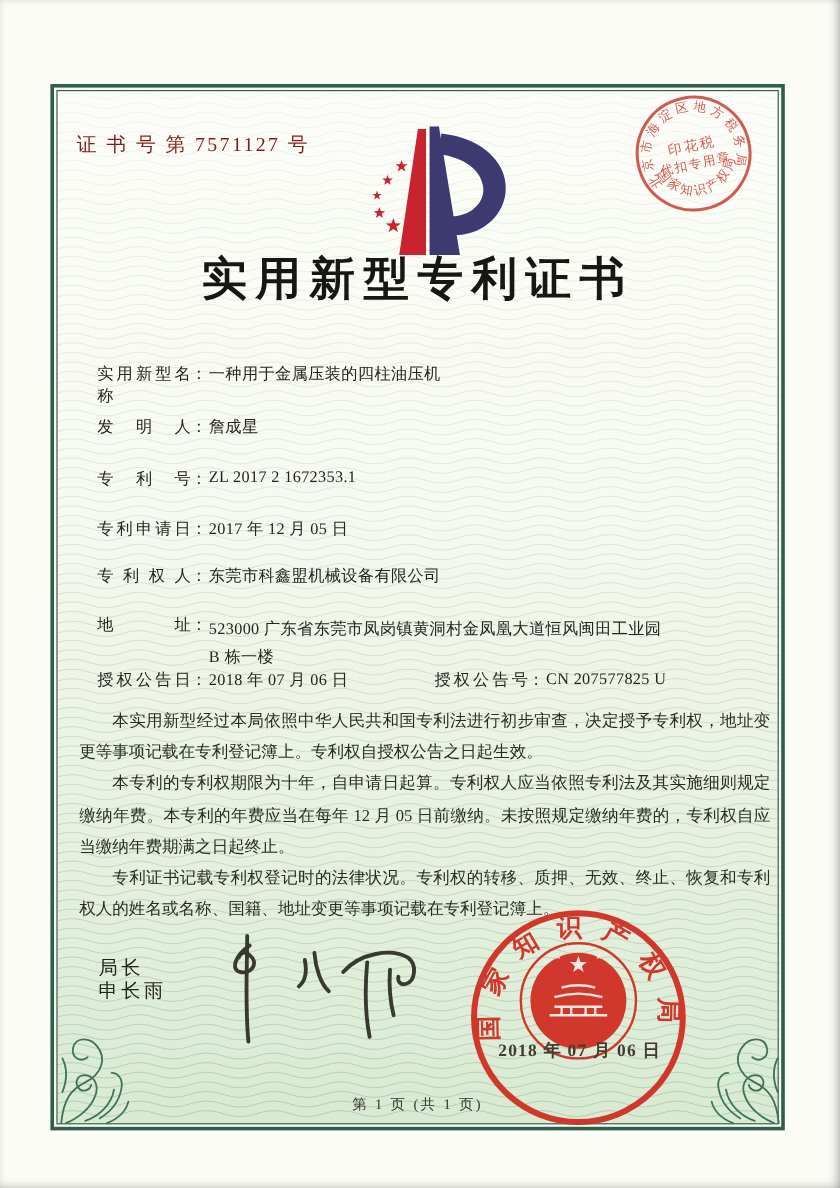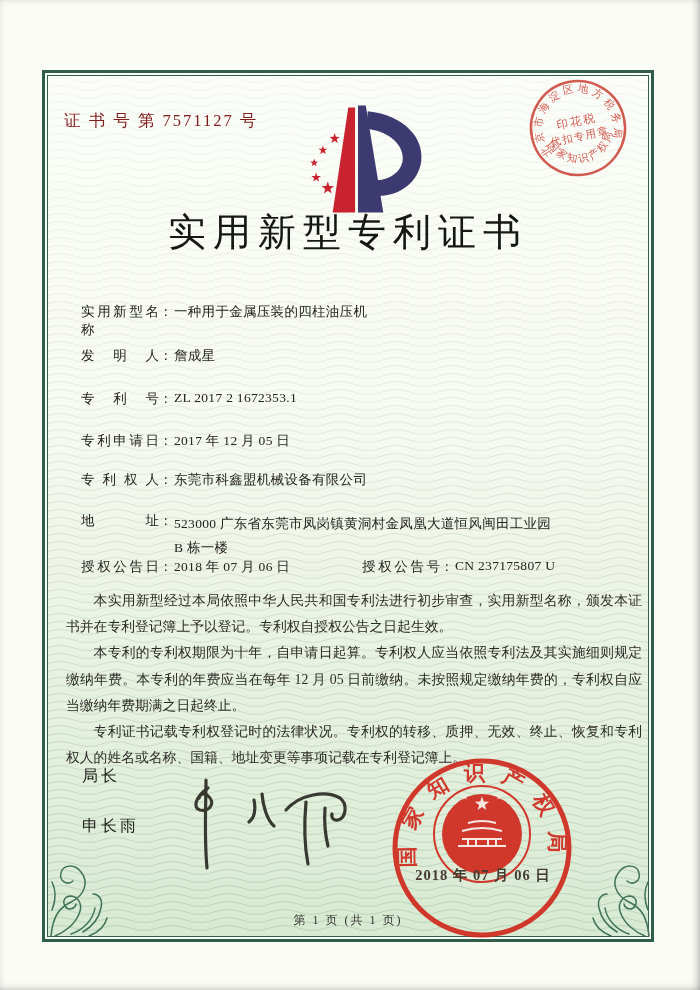--- a/index.html
+++ b/index.html
@@ -19,21 +19,21 @@
     background:linear-gradient(180deg, rgba(252,253,248,1) 0%, rgba(247,250,242,1) 38%, rgba(231,241,224,1) 72%, rgba(216,234,210,1) 100%);
   }
   .waves{position:absolute;left:46px;top:74px;width:604px;height:864px;pointer-events:none;}
   .ornament{position:absolute;width:62px;height:92px;z-index:2;}
   .ornament.left{left:49px;bottom:50px;}
   .ornament.right{right:49px;bottom:50px;transform:scaleX(-1);}
   .cert-no{position:absolute;left:64px;top:110px;font-size:16.5px;letter-spacing:2px;color:#7f1d1d;z-index:3;}
   .logo{position:absolute;left:284px;top:104px;z-index:3;}
   .title{
     position:absolute;left:42px;top:207px;width:612px;text-align:center;
-    font-size:38px;font-weight:normal;letter-spacing:7px;color:#161613;z-index:3;
+    font-size:38px;font-weight:bold;letter-spacing:7px;color:#161613;z-index:3;
   }
   .fields{position:absolute;left:0;top:0;width:700px;z-index:3;font-size:13.5px;color:#26241f;}
   .frow{position:absolute;left:81px;width:580px;}
   .flabel{display:inline-block;width:78px;text-align:justify;text-align-last:justify;vertical-align:top;}
   .fcolon{display:inline-block;width:15px;vertical-align:top;}
   .fval{display:inline-block;vertical-align:top;letter-spacing:0.3px;}
   .fval.addr{width:380px;line-height:24px;}
   .fgroup2{position:absolute;left:281px;top:0;}
   .paras{
     position:absolute;left:66px;top:588px;width:576px;z-index:3;
@@ -233,32 +233,32 @@
     </div>
     <div class="frow" style="top:471px">
       <span class="flabel">专利权人</span><span class="fcolon">：</span><span class="fval">东莞市科鑫盟机械设备有限公司</span>
     </div>
     <div class="frow" style="top:512px">
       <span class="flabel">地址</span><span class="fcolon">：</span><span class="fval addr">523000 广东省东莞市凤岗镇黄洞村金凤凰大道恒风闽田工业园 B 栋一楼</span>
     </div>
     <div class="frow" style="top:558px">
       <span class="flabel">授权公告日</span><span class="fcolon">：</span><span class="fval">2018 年 07 月 06 日</span>
       <span class="fgroup2">
-        <span class="flabel">授权公告号</span><span class="fcolon">：</span><span class="fval">CN 237175807 U</span>
+        <span class="flabel">授权公告号</span><span class="fcolon">：</span><span class="fval">CN 207577825 U</span>
       </span>
     </div>
   </div>
 
   <div class="paras">
-    <p>本实用新型经过本局依照中华人民共和国专利法进行初步审查，实用新型名称，颁发本证书并在专利登记簿上予以登记。专利权自授权公告之日起生效。</p>
+    <p>本实用新型经过本局依照中华人民共和国专利法进行初步审查，决定授予专利权，地址变更等事项记载在专利登记簿上。专利权自授权公告之日起生效。</p>
     <p>本专利的专利权期限为十年，自申请日起算。专利权人应当依照专利法及其实施细则规定缴纳年费。本专利的年费应当在每年 12 月 05 日前缴纳。未按照规定缴纳年费的，专利权自应当缴纳年费期满之日起终止。</p>
     <p>专利证书记载专利权登记时的法律状况。专利权的转移、质押、无效、终止、恢复和专利权人的姓名或名称、国籍、地址变更等事项记载在专利登记簿上。</p>
   </div>
 
-  <div class="signatory sig-title" style="top:766px">局长</div>
+  <div class="signatory sig-title" style="top:797px">局长</div>
   <div class="signatory sig-name" style="top:816px">申长雨</div>
 
   <svg class="signature" width="200" height="105" viewBox="0 0 200 105">
     <g stroke="#26261f" stroke-width="3.2" fill="none" stroke-linecap="round" opacity="0.9">
       <path d="M42,16 C30,24 26,36 34,38 C44,40 50,30 42,24 C38,20 34,22 33,26"></path>
       <path d="M40,8 C40,34 38,64 41,96"></path>
       <path d="M88,28 C90,38 88,46 83,50"></path>
       <path d="M96,22 C97,34 101,48 108,54"></path>
       <path d="M120,38 C134,22 160,18 174,26 C182,32 180,46 172,48 C168,49 165,46 166,42"></path>
       <path d="M140,30 C138,52 138,72 142,92"></path>

